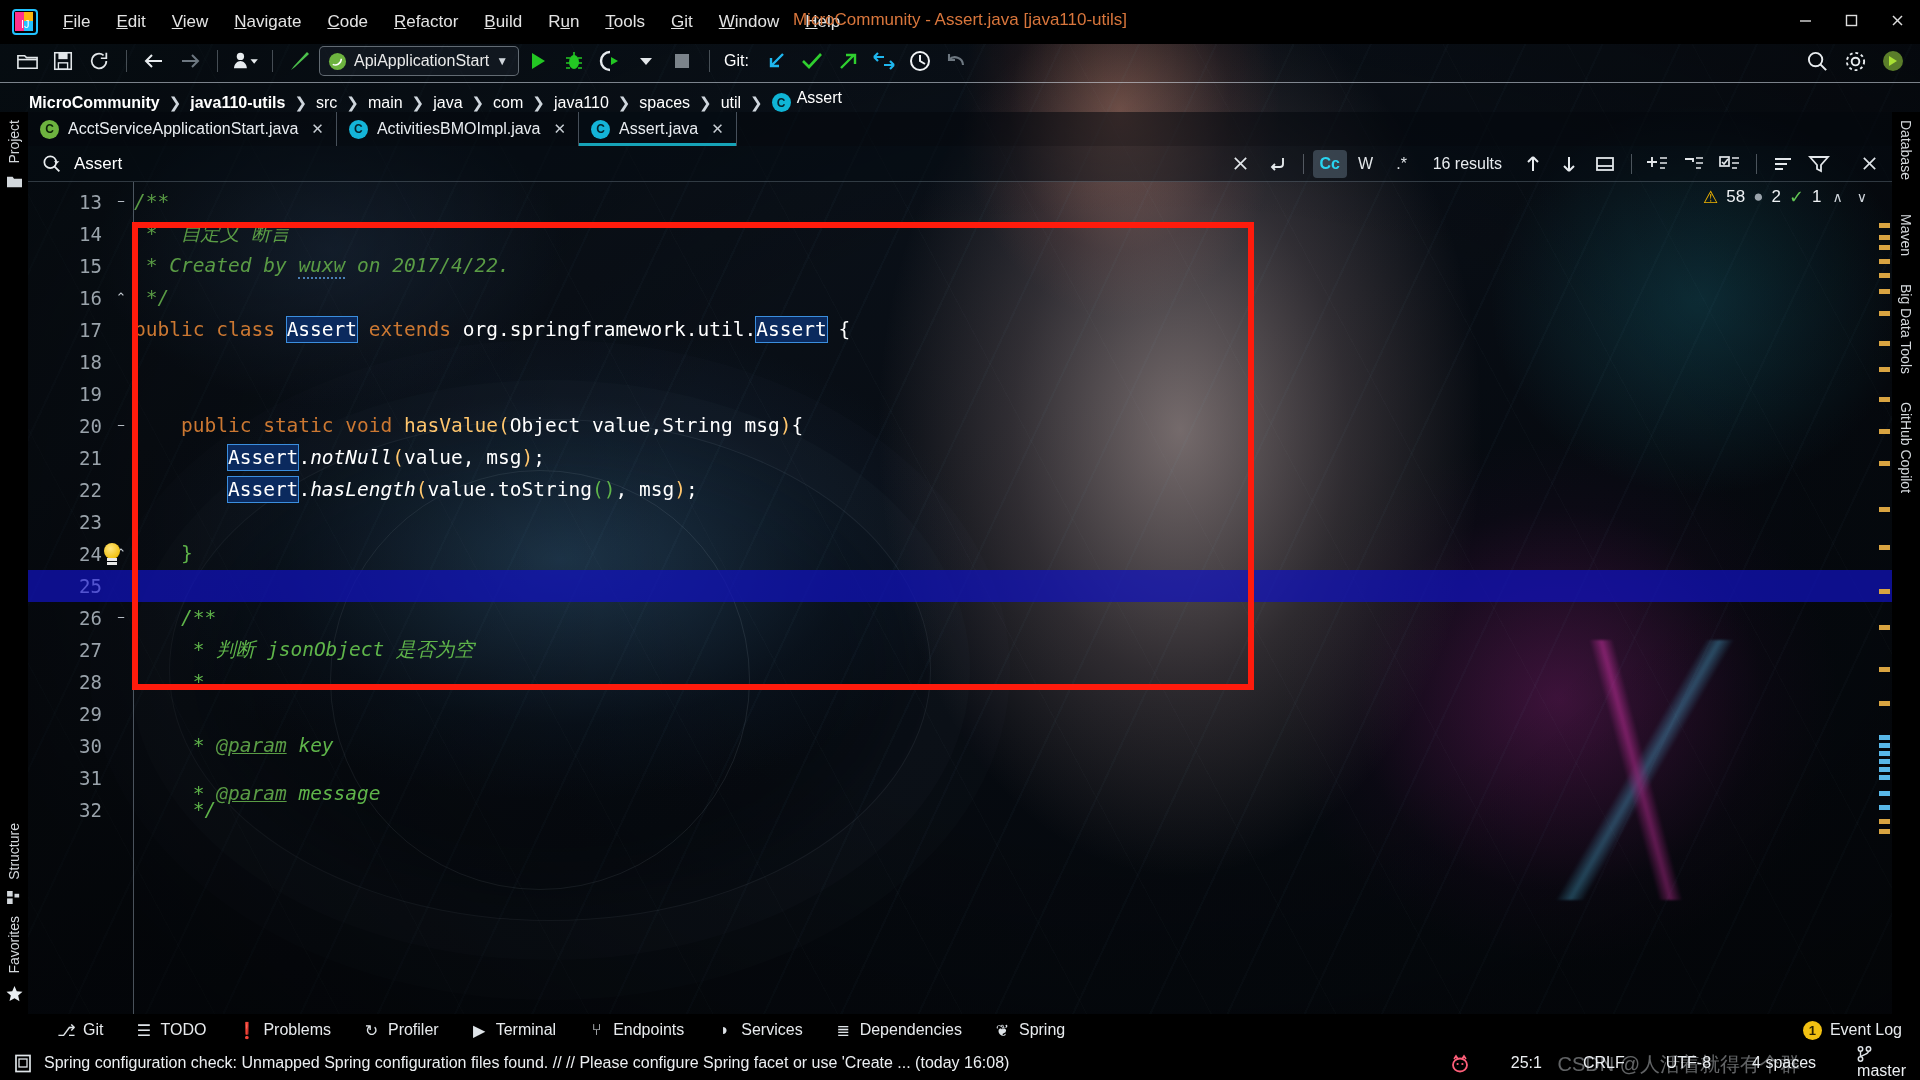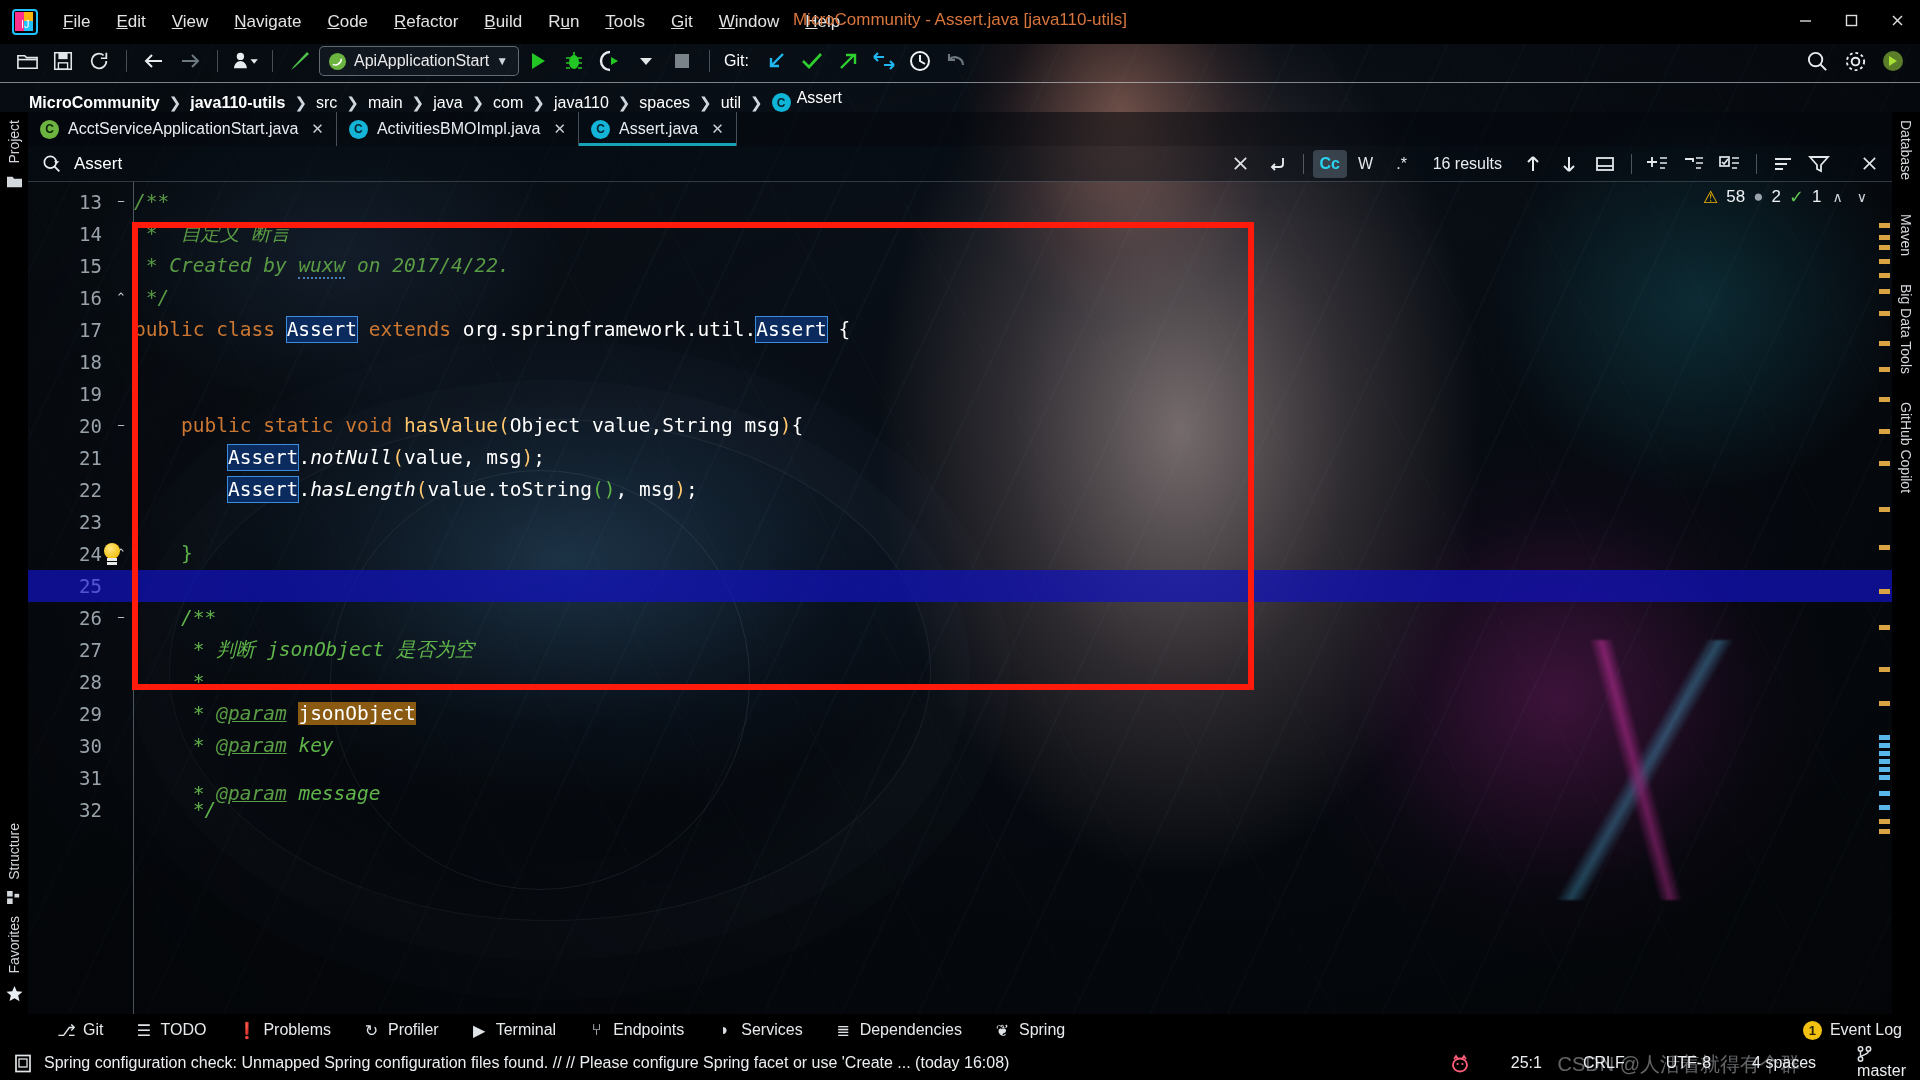--- a/index.html
+++ b/index.html
@@ -655,21 +655,20 @@
         <div class="code-line" style="top: 260px;"><span class="pun">        </span><span class="hl">Assert</span><span class="cls">.</span><span class="mthi">notNull</span><span class="brk">(</span><span class="cls">value, msg</span><span class="brk">)</span><span class="cls">;</span></div>
         <div class="code-line" style="top: 292px;"><span class="pun">        </span><span class="hl">Assert</span><span class="cls">.</span><span class="mthi">hasLength</span><span class="brk">(</span><span class="cls">value.</span><span class="cls">toString</span><span class="brk2">(</span><span class="brk2">)</span><span class="cls">, msg</span><span class="brk">)</span><span class="cls">;</span></div>
         <div class="code-line" style="top: 324px;"></div>
         <div class="bulb" style="top: 361px; left: -32px;"></div>
         <div class="code-line" style="top: 356px;"><span class="pun">    </span><span class="brk2">}</span></div>
         <div class="caret-line" style="top: 388px;"></div>
         <div class="code-line" style="top: 388px;"></div>
         <div class="code-line" style="top: 420px;"><span class="cmt2">    /**</span></div>
         <div class="code-line" style="top: 452px;"><span class="cmt2">     * 判断 </span><span class="cmt2">jsonObject</span><span class="cmt2"> 是否为空</span></div>
         <div class="code-line" style="top: 484px;"><span class="cmt2">     *</span></div>
-        <div class="code-line" style="top: 516px;"><span class="cmt2">     * </span><span class="tag">@param</span><span class="cmt2"> </span><span class="hlw">jsonObject</span></div>
         <div class="code-line" style="top: 548px;"><span class="cmt2">     * </span><span class="tag">@param</span><span class="cmt2"> </span><span class="cmt2">key</span></div>
         <div class="code-line" style="top: 596px;"><span class="cmt2">     * </span><span class="tag">@param</span><span class="cmt2"> </span><span class="cmt2">message</span></div>
         <div class="code-line" style="top: 612px;"><span class="cmt2">     */</span></div>
       </div>
   </div>
 
   <div class="inspect">
     <span class="ic-warn">⚠</span>
     <span>58</span>
     <span class="ic-grey">●</span>

